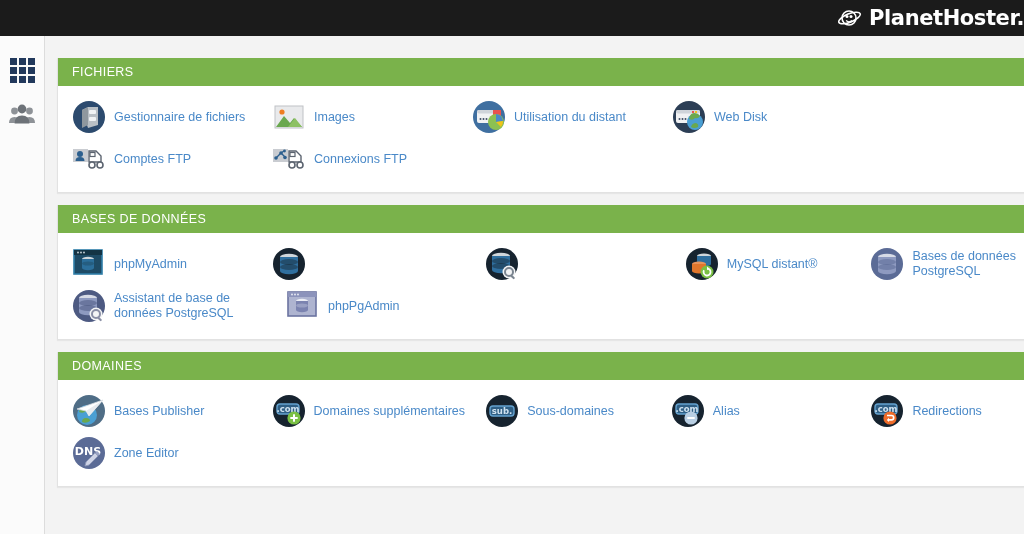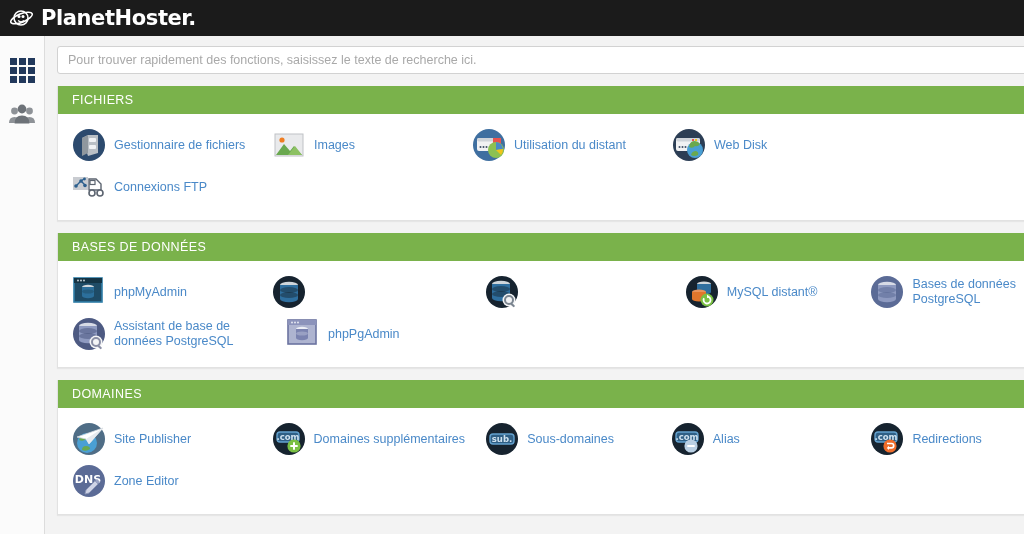--- a/index.html
+++ b/index.html
@@ -6,21 +6,21 @@
   body{
     width:1024px;height:534px;overflow:hidden;
     background:#ffffff;
     font-family:"Liberation Sans", sans-serif;
     font-size:13px;
     color:#333;
   }
   
   .topbar{
     height:36px;width:1024px;background:#1b1b1b;
-    display:flex;align-items:center;box-sizing:border-box;padding-left:10px;
+    display:flex;align-items:center;box-sizing:border-box;padding-left:24px;justify-content:flex-end;
   }
   .brand{display:flex;align-items:center;gap:7px;}
   .brand-mark{width:24px;height:24px;position:relative;display:block;}
   .brand-text{
     color:#ffffff;font-size:21px;font-weight:bold;letter-spacing:-0.4px;
     font-family:"DejaVu Sans", sans-serif;
   }
   
   .page{display:flex;width:1024px;height:498px;}
   
@@ -118,23 +118,20 @@
           <path d="M16 20 q0 -6 5.5 -6 q5.5 0 5.5 6 z" fill="#8e9297"></path>
           <circle cx="14" cy="6" r="4.4" fill="#6d7278"></circle>
           <path d="M6.6 20.5 q0 -8 7.4 -8 q7.4 0 7.4 8 z" fill="#6d7278"></path>
         </svg>
       </span>
     </div>
   </div>
 
   <div class="content">
 
-    <div class="search-wrap">
-      <input class="search-input" type="text" placeholder="Pour trouver rapidement des fonctions, saisissez le texte de recherche ici." style="">
-    </div>
 
     <div class="panel">
       <div class="panel-head">FICHIERS</div>
       <div class="panel-body">
         <div class="row">
 
           <div class="cell">
             <span class="ico">
               <svg width="34" height="34" viewBox="0 0 34 34">
                 <circle cx="17" cy="17" r="16" fill="#2c4a6e"></circle>
@@ -192,20 +189,34 @@
                 <circle cx="23" cy="22" r="8" fill="#4a9fd4"></circle>
                 <path d="M17 19 q4 2 6 -1 q3 1 5 -2 q-2 -3 -6 -3 q-4 0 -5 6 z" fill="#6aa84f"></path>
                 <path d="M19 27 q3 2 7 0 q1 -3 -2 -4 q-4 0 -5 4 z" fill="#6aa84f"></path>
               </svg>
             </span>
             <span class="lbl">Web Disk</span>
           </div>
         </div>
 
         <div class="row">
+          <div class="cell">
+            <span class="ico">
+              <svg width="34" height="30" viewBox="0 0 34 30">
+                <rect x="1" y="7" width="15" height="13" fill="#c9ccd1"></rect>
+                <circle cx="8" cy="12" r="3" fill="#2c5f8e"></circle>
+                <path d="M3.5 19 q0 -4 4.5 -4 q4.5 0 4.5 4 z" fill="#2c5f8e"></path>
+                <path d="M17 9 h7 l5 5 v6 h-12 z" fill="#ffffff" stroke="#5c6470" stroke-width="1.4"></path>
+                <rect x="18" y="10.5" width="5" height="4" fill="#ffffff" stroke="#5c6470" stroke-width="1.2"></rect>
+                <circle cx="20" cy="23" r="3" fill="#ffffff" stroke="#5c6470" stroke-width="1.6"></circle>
+                <circle cx="28" cy="23" r="3" fill="#ffffff" stroke="#5c6470" stroke-width="1.6"></circle>
+              </svg>
+            </span>
+            <span class="lbl">Comptes FTP</span>
+          </div>
 
           <div class="cell">
             <span class="ico">
               <svg width="34" height="30" viewBox="0 0 34 30">
                 <rect x="1" y="7" width="15" height="13" fill="#c9ccd1"></rect>
                 <path d="M4 16 L9 11 L13 15 M9 11 L12 9" stroke="#2c5f8e" stroke-width="1.4" fill="none"></path>
                 <circle cx="4" cy="16" r="1.8" fill="#2c5f8e"></circle>
                 <circle cx="9" cy="11" r="1.8" fill="#2c5f8e"></circle>
                 <circle cx="13" cy="15.5" r="1.8" fill="#2c5f8e"></circle>
                 <circle cx="12.5" cy="9" r="1.4" fill="#2c5f8e"></circle>
@@ -352,21 +363,21 @@
             <span class="ico">
               <svg width="34" height="34" viewBox="0 0 34 34">
                 <circle cx="17" cy="17" r="16" fill="#4f6d86"></circle>
                 <circle cx="15" cy="21" r="10" fill="#4a9fd4"></circle>
                 <path d="M7 18 q4 2 7 -1 q3 1 6 -2 q-3 -3 -7 -2 q-5 1 -6 5 z" fill="#6aa84f"></path>
                 <path d="M10 28 q4 2 8 -1 q0 -3 -4 -3 q-4 0 -4 4 z" fill="#6aa84f"></path>
                 <path d="M5 15 L31 6 L17 22 L14 17 Z" fill="#ffffff" stroke="#d4d9de" stroke-width="0.8"></path>
                 <path d="M31 6 L14 17 L17 22 Z" fill="#e6eaee"></path>
               </svg>
             </span>
-            <span class="lbl">Site Publisher</span>
+            <span class="lbl">Bases Publisher</span>
           </div>
 
           <div class="cell" style="width:214px">
             <span class="ico">
               <svg width="34" height="34" viewBox="0 0 34 34">
                 <circle cx="17" cy="17" r="16" fill="#16232f"></circle>
                 <rect x="5" y="10" width="22" height="10" rx="3" fill="#2f5f85" stroke="#64a2cf" stroke-width="1.4"></rect>
                 <text x="16" y="18" font-family="'DejaVu Sans',sans-serif" font-size="8.5" font-weight="bold" fill="#cfe2f0" text-anchor="middle">.com</text>
                 <circle cx="22" cy="24" r="6.6" fill="#7ac043"></circle>
                 <rect x="21" y="20.3" width="2" height="7.4" fill="#ffffff"></rect>

